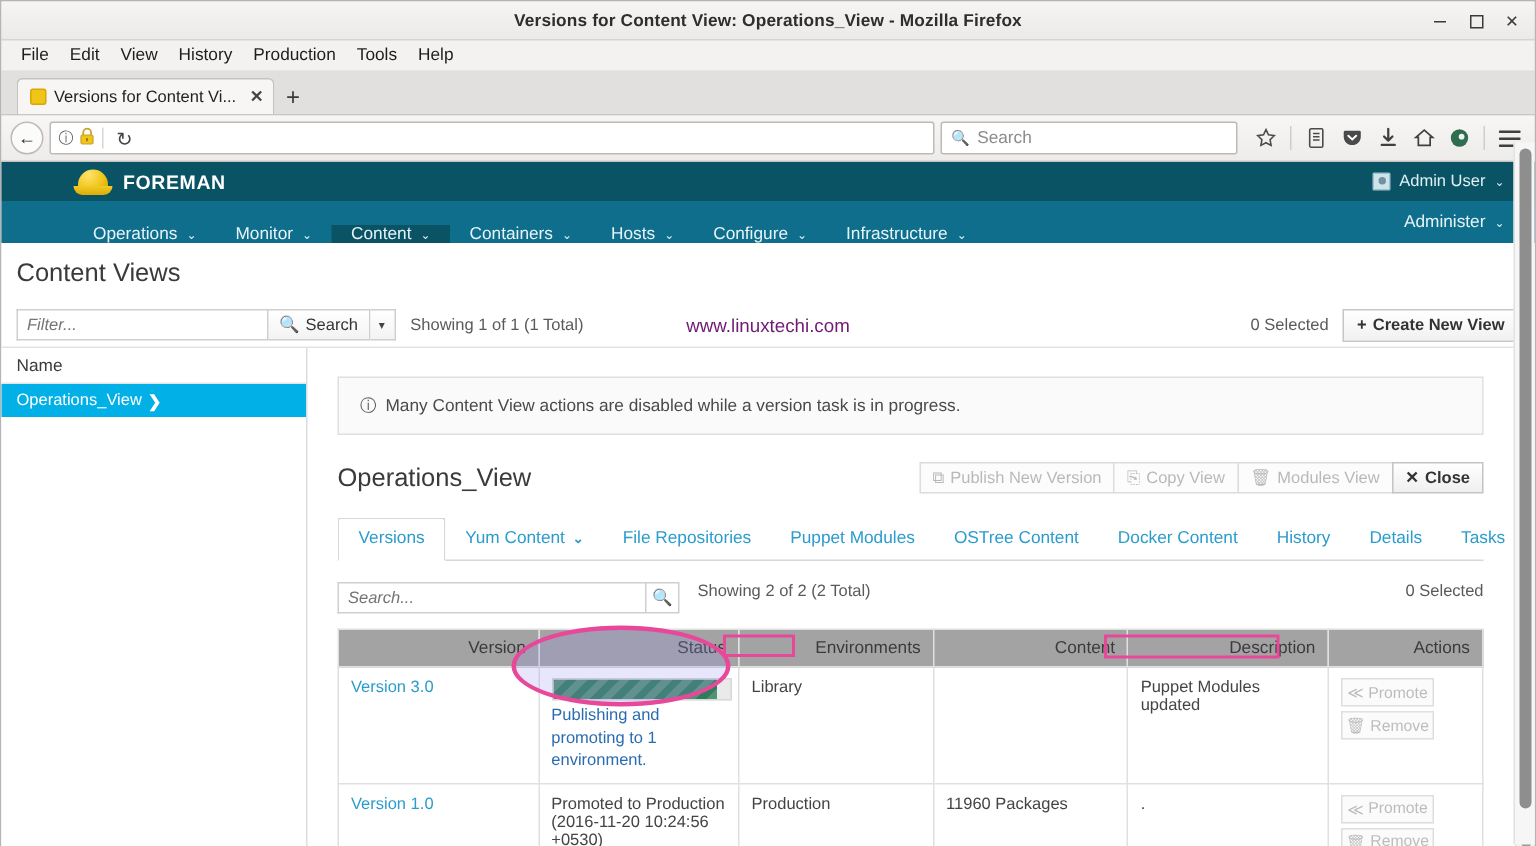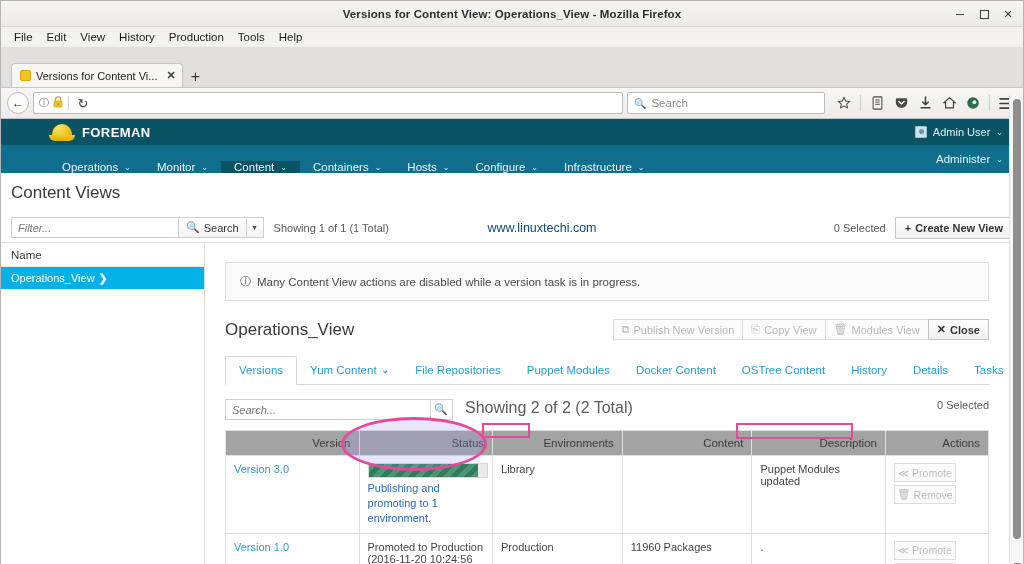--- a/index.html
+++ b/index.html
@@ -41,21 +41,21 @@
   .menubar {
     height: 21px; background: #f3f2f1;
     border-bottom: 1px solid #e0dedb;
     display: flex; align-items: center; padding-left: 6px;
   }
   .menubar .mi {
     font-size: 11.5px; color: #1d1d1d; padding: 1px 7px; white-space: nowrap;
   }
 
   .tabstrip {
-    height: 40px; background: #e2e0de;
+    height: 29px; background: #e2e0de;
     display: flex; align-items: flex-end; padding-left: 10px;
     border-bottom: 1px solid #c9c6c3;
   }
   .tab {
     height: 24px; background: #f7f6f5;
     border: 1px solid #c5c2bf; border-bottom: none;
     border-radius: 4px 4px 0 0;
     display: flex; align-items: center; gap: 5px;
     padding: 0 6px 0 8px; min-width: 150px;
   }
@@ -174,21 +174,21 @@
     background: linear-gradient(#fff,#f3f3f3); font-size: 11px; color: #333;
   }
   .btn-caret {
     width: 17px; height: 21px; border: 1px solid #cfcfcf; border-left: none;
     background: linear-gradient(#fff,#f3f3f3);
     display: flex; align-items: center; justify-content: center; font-size: 8px; color: #444;
   }
   .showing { font-size: 11px; color: #5a5a5a; }
   .watermark {
     position: absolute; left: 50%; transform: translateX(-50%);
-    font-size: 12.5px; color: #0c4a6e; margin-left: 30px;
+    font-size: 12.5px; color: #701a75;
   }
   .tb-right { margin-left: auto; display: flex; align-items: center; gap: 9px; }
   .selected-count { font-size: 11px; color: #5a5a5a; }
   .btn-create {
     height: 22px; padding: 0 9px; border: 1px solid #c6c6c6;
     background: linear-gradient(#fff,#f1f1f1);
     font-size: 11px; color: #333; display: flex; align-items: center; gap: 4px;
     font-weight: bold;
   }
 
@@ -249,21 +249,21 @@
   .tbl-search input {
     width: 205px; height: 21px; border: 1px solid #cfcfcf; border-right: none;
     font-size: 11px; padding: 0 6px; font-style: italic; color: #9a9a9a;
     font-family: inherit; background: #fff;
   }
   .tbl-search .go {
     width: 23px; border: 1px solid #cfcfcf; background: #fff;
     display: flex; align-items: center; justify-content: center;
     font-size: 11px; color: #666;
   }
-  .tbl-showing { font-size: 16px; color: #5a5a5a; }
+  .tbl-showing { font-size: 11px; color: #5a5a5a; }
   .tbl-selected { margin-left: auto; font-size: 11px; color: #5a5a5a; }
 
   table.grid {
     width: calc(100% - 20px); margin: 10px 14px 0 6px;
     border-collapse: collapse; table-layout: fixed;
   }
   table.grid th {
     text-align: right; font-size: 11.5px; font-weight: normal; color: #3b3b3b;
     padding: 6px 8px; border: 1px solid #e0e0e0; background: #a3a3a3;
   }
@@ -541,24 +541,24 @@
           <span>Yum Content</span>
           <span class="dcaret">⌄</span>
         </div>
         <div class="tabitem">
           <span>File Repositories</span>
         </div>
         <div class="tabitem">
           <span>Puppet Modules</span>
         </div>
         <div class="tabitem">
+          <span>OSTree Content</span>
+        </div>
+        <div class="tabitem">
           <span>Docker Content</span>
-        </div>
-        <div class="tabitem">
-          <span>OSTree Content</span>
         </div>
         <div class="tabitem">
           <span>History</span>
         </div>
         <div class="tabitem">
           <span>Details</span>
         </div>
         <div class="tabitem">
           <span>Tasks</span>
         </div>

